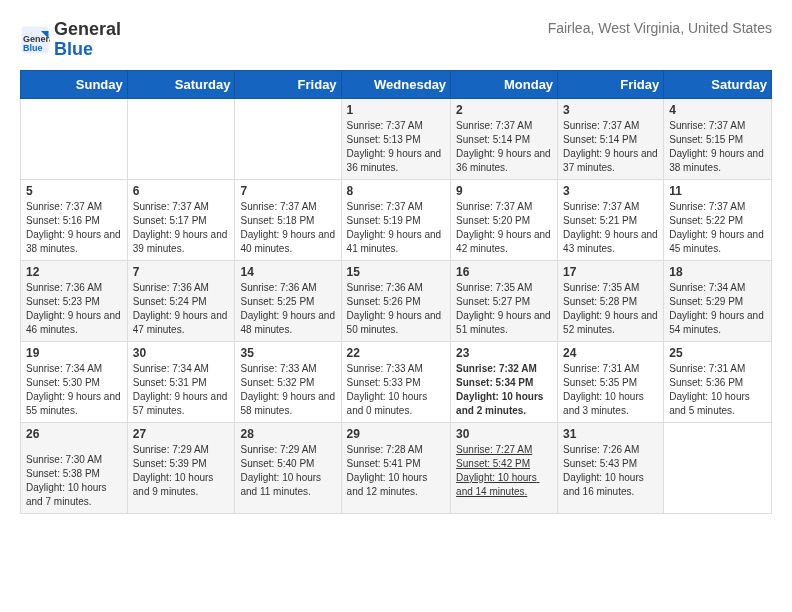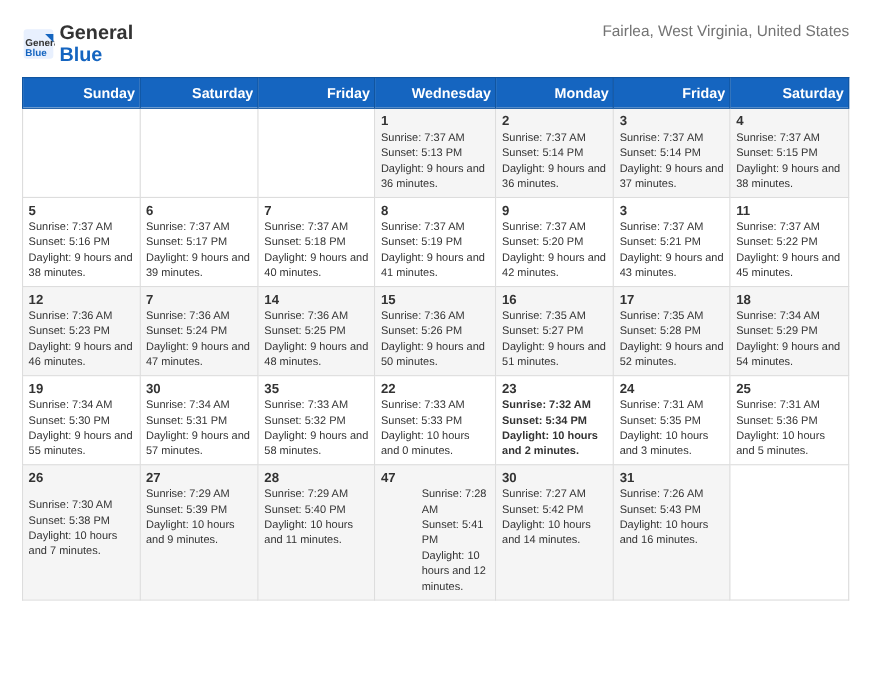--- a/index.html
+++ b/index.html
@@ -295,28 +295,28 @@
 Sunset: 5:39 PM
 Daylight: 10 hours and 9 minutes.</div>
         </td>
         <td>
           <div class="day-number">28</div>
           <div class="day-detail" style="white-space: pre-wrap;">Sunrise: 7:29 AM
 Sunset: 5:40 PM
 Daylight: 10 hours and 11 minutes.</div>
         </td>
         <td>
-          <div class="day-number">47</div>
-          <div class="day-detail" style="white-space: pre-wrap; margin-left: 37px;">Sunrise: 7:28 AM
+          <div class="day-number">29</div>
+          <div class="day-detail" style="white-space: pre-wrap;">Sunrise: 7:28 AM
 Sunset: 5:41 PM
 Daylight: 10 hours and 12 minutes.</div>
         </td>
         <td>
           <div class="day-number">30</div>
-          <div class="day-detail" style="white-space: pre-wrap;">Sunrise: 7:27 AM
+          <div class="day-detail" style="white-space: pre-wrap; text-decoration: underline;">Sunrise: 7:27 AM
 Sunset: 5:42 PM
 Daylight: 10 hours and 14 minutes.</div>
         </td>
         <td>
           <div class="day-number">31</div>
           <div class="day-detail" style="white-space: pre-wrap;">Sunrise: 7:26 AM
 Sunset: 5:43 PM
 Daylight: 10 hours and 16 minutes.</div>
         </td>
         <td class="empty-cell"></td>

